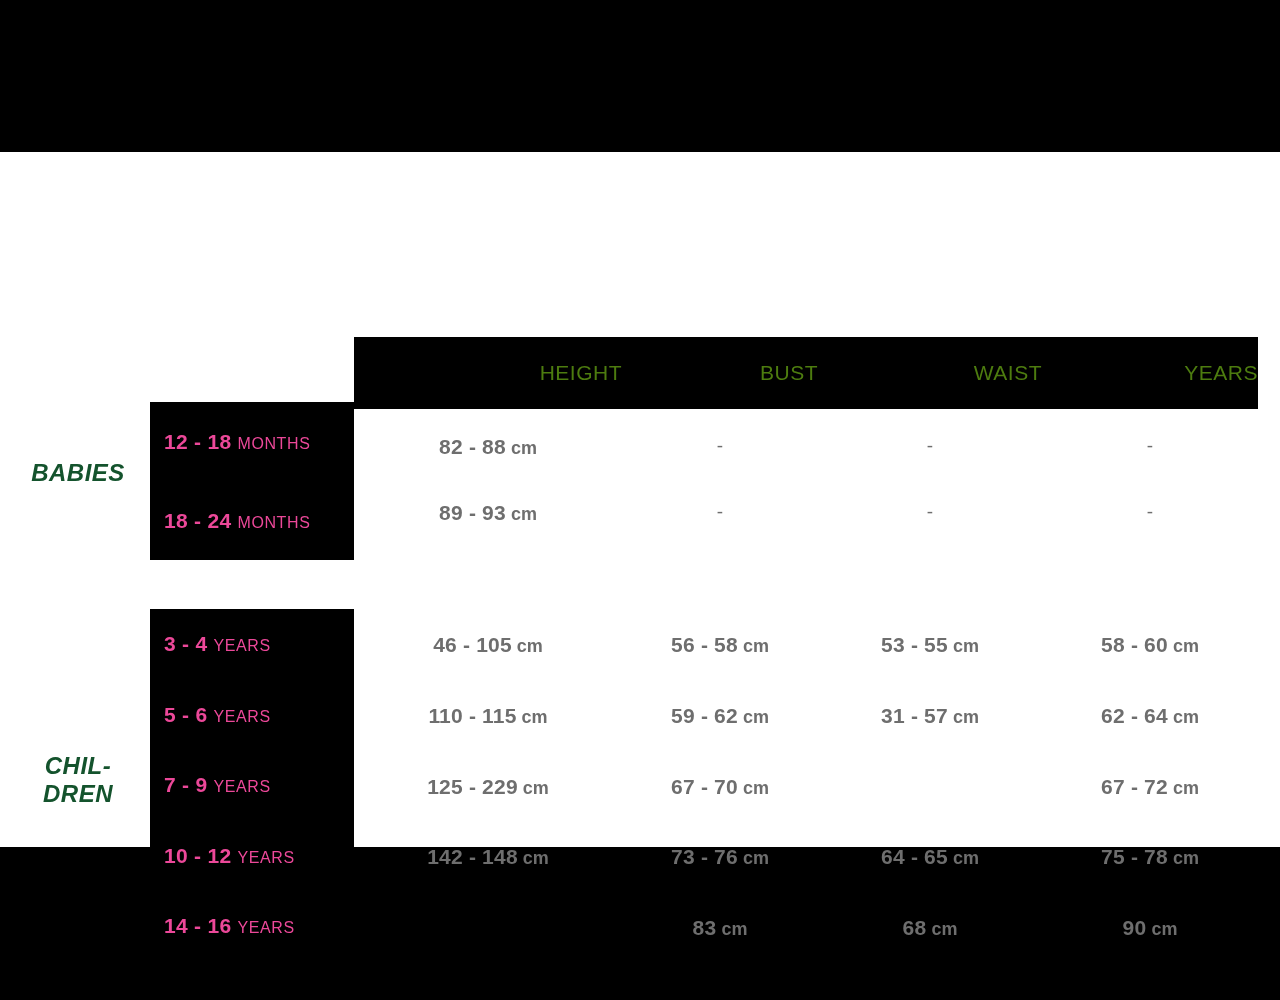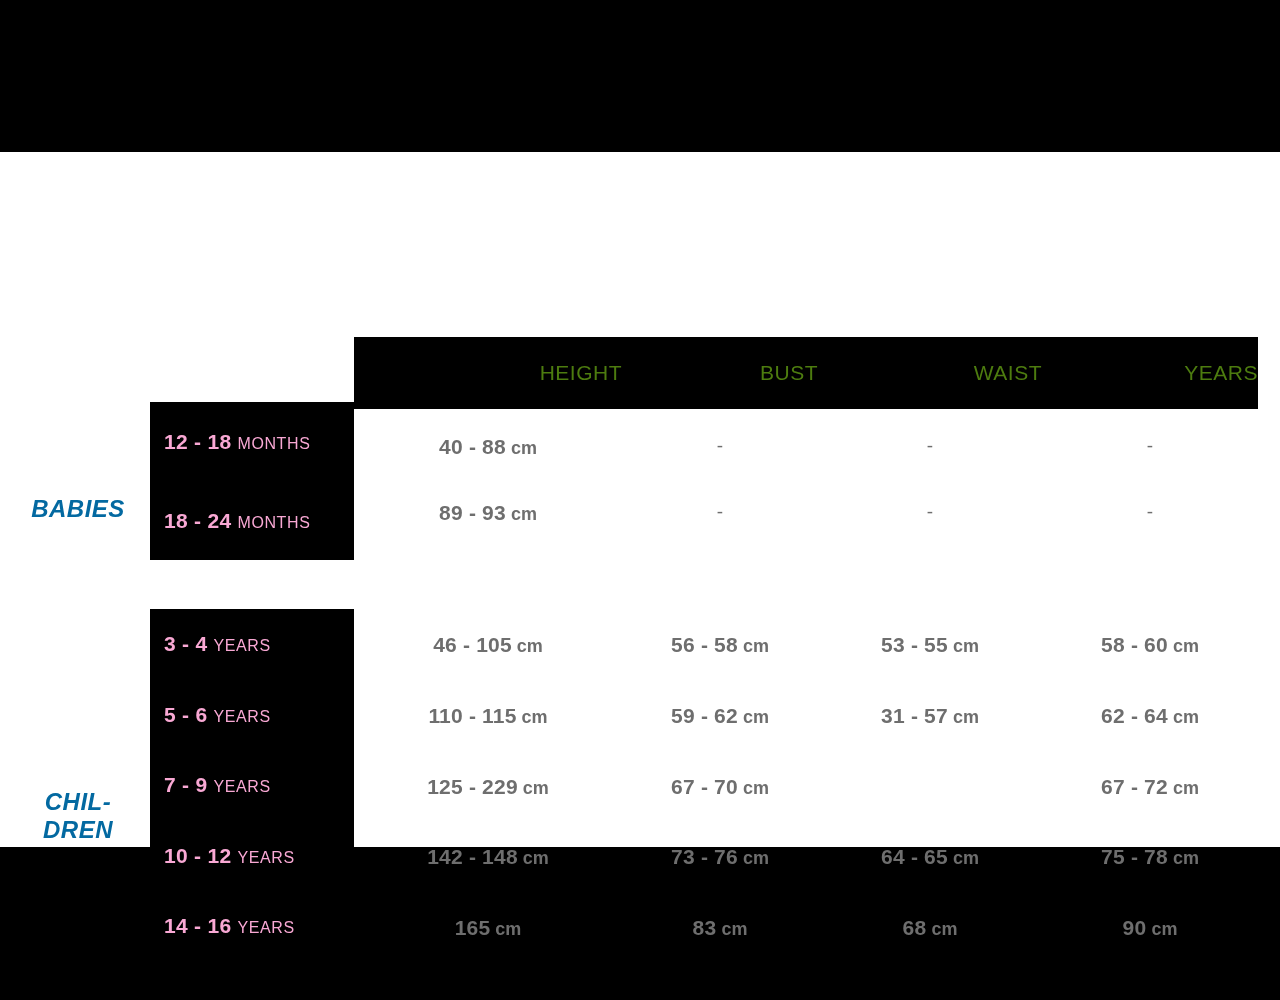--- a/index.html
+++ b/index.html
@@ -49,44 +49,43 @@
     font-weight: 400;
   }
   .hc-0 { left: 0px;   width: 268px; }
   .hc-1 { left: 268px; width: 196px; }
   .hc-2 { left: 464px; width: 224px; }
   .hc-3 { left: 688px; width: 216px; }
 
   
   .group-label {
     position: absolute;
-    color: #0369a1;
+    color: #14532d;
     font-weight: bold;
     font-style: italic;
     font-size: 24px;
     letter-spacing: 0.5px;
     text-align: center;
-    margin-top: 36px;
   }
   #babies-label { left: 8px; top: 307px; width: 140px; }
   #children-label { left: 8px; top: 600px; width: 140px; line-height: 28px; }
 
   
   .age-block {
     position: absolute;
     left: 150px;
     width: 204px;
     background: #000000;
   }
   #babies-ages { top: 250px; height: 158px; }
   #children-ages { top: 457px; height: 353px; }
 
   .age-row {
     position: relative;
-    color: #f9a8d4;
+    color: #ec4899;
     white-space: nowrap;
     padding-left: 14px;
     box-sizing: border-box;
     width: 204px;
   }
   #babies-ages .age-row { height: 79px; line-height: 79px; }
   #children-ages .age-row { height: 70.6px; line-height: 70.6px; }
 
   .age-num {
     font-size: 21px;
@@ -154,21 +153,21 @@
     <div class="age-block" id="babies-ages">
       <div class="age-row">
         <span class="age-num">12 - 18</span><span class="age-unit">MONTHS</span>
       </div>
       <div class="age-row">
         <span class="age-num">18 - 24</span><span class="age-unit">MONTHS</span>
       </div>
     </div>
 
     <div class="meas col-0 brow-0">
-      <span class="v">40 - 88</span><span class="u">cm</span>
+      <span class="v">82 - 88</span><span class="u">cm</span>
     </div>
     <div class="meas col-1 brow-0">
       <span class="dash">-</span>
     </div>
     <div class="meas col-2 brow-0">
       <span class="dash">-</span>
     </div>
     <div class="meas col-3 brow-0">
       <span class="dash">-</span>
     </div>
@@ -251,23 +250,20 @@
     <div class="meas col-1 crow-3">
       <span class="v">73 - 76</span><span class="u">cm</span>
     </div>
     <div class="meas col-2 crow-3">
       <span class="v">64 - 65</span><span class="u">cm</span>
     </div>
     <div class="meas col-3 crow-3">
       <span class="v">75 - 78</span><span class="u">cm</span>
     </div>
 
-    <div class="meas col-0 crow-4">
-      <span class="v">165</span><span class="u">cm</span>
-    </div>
     <div class="meas col-1 crow-4">
       <span class="v">83</span><span class="u">cm</span>
     </div>
     <div class="meas col-2 crow-4">
       <span class="v">68</span><span class="u">cm</span>
     </div>
     <div class="meas col-3 crow-4">
       <span class="v">90</span><span class="u">cm</span>
     </div>
 

